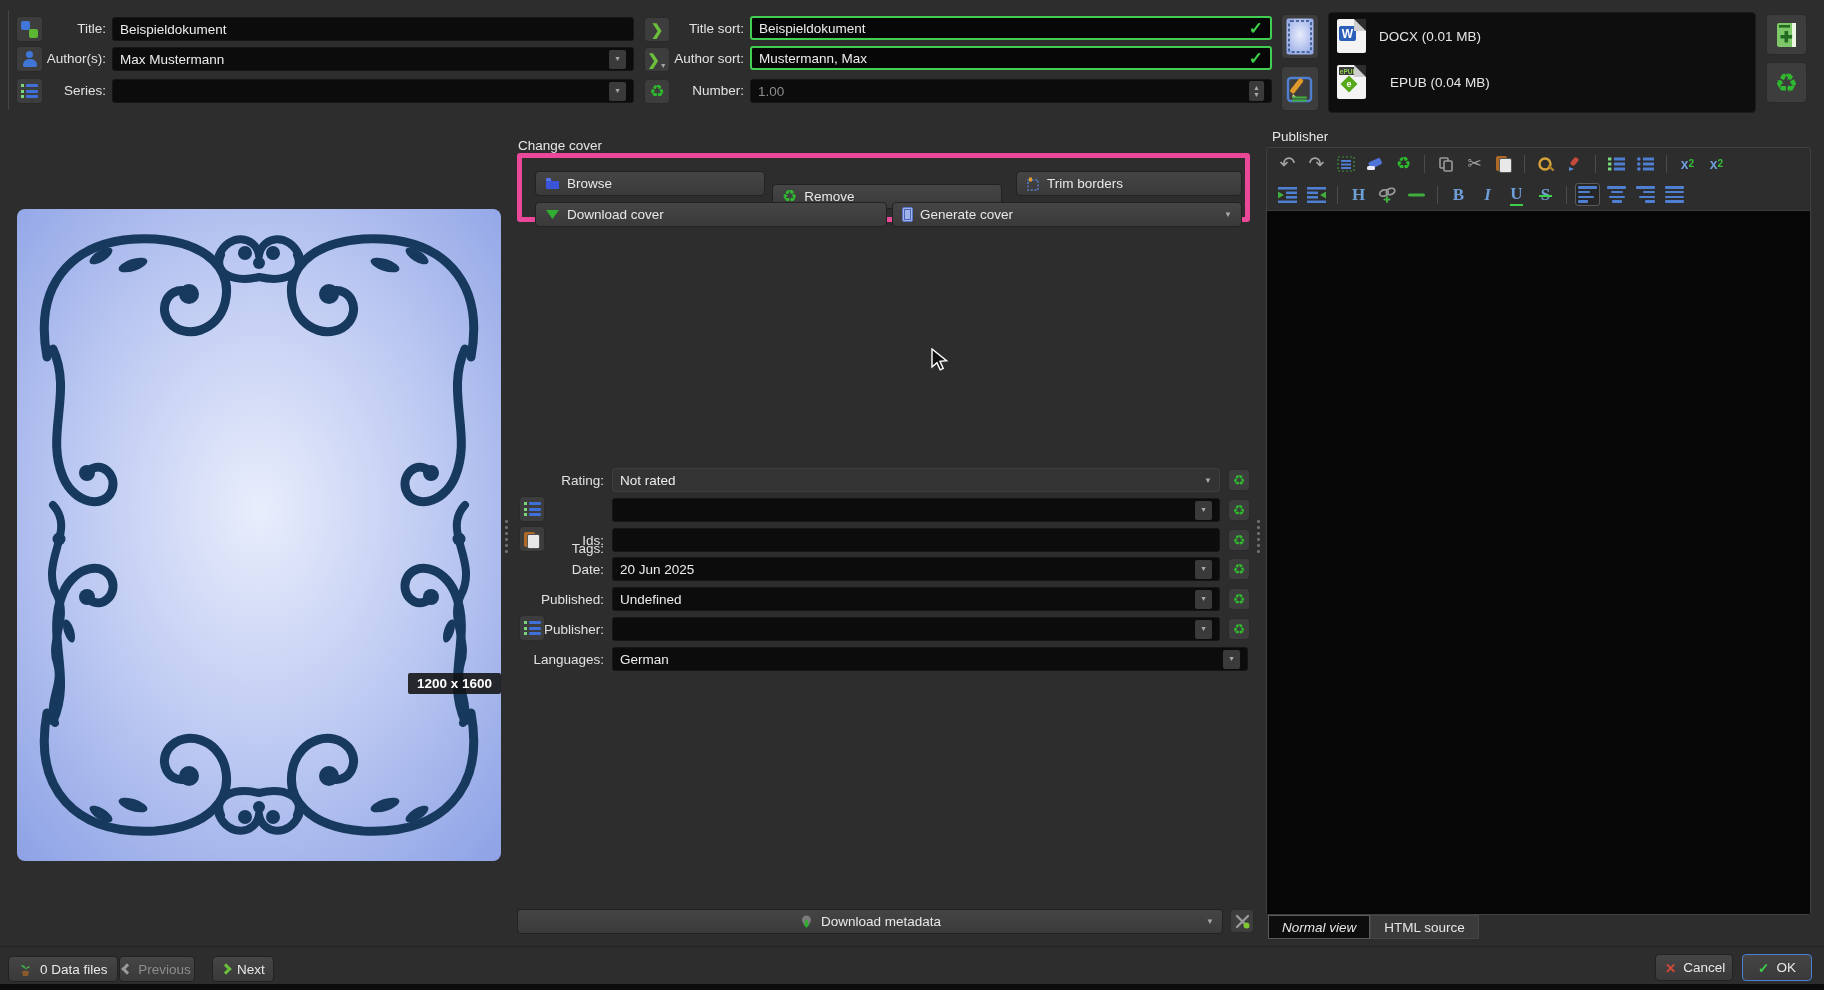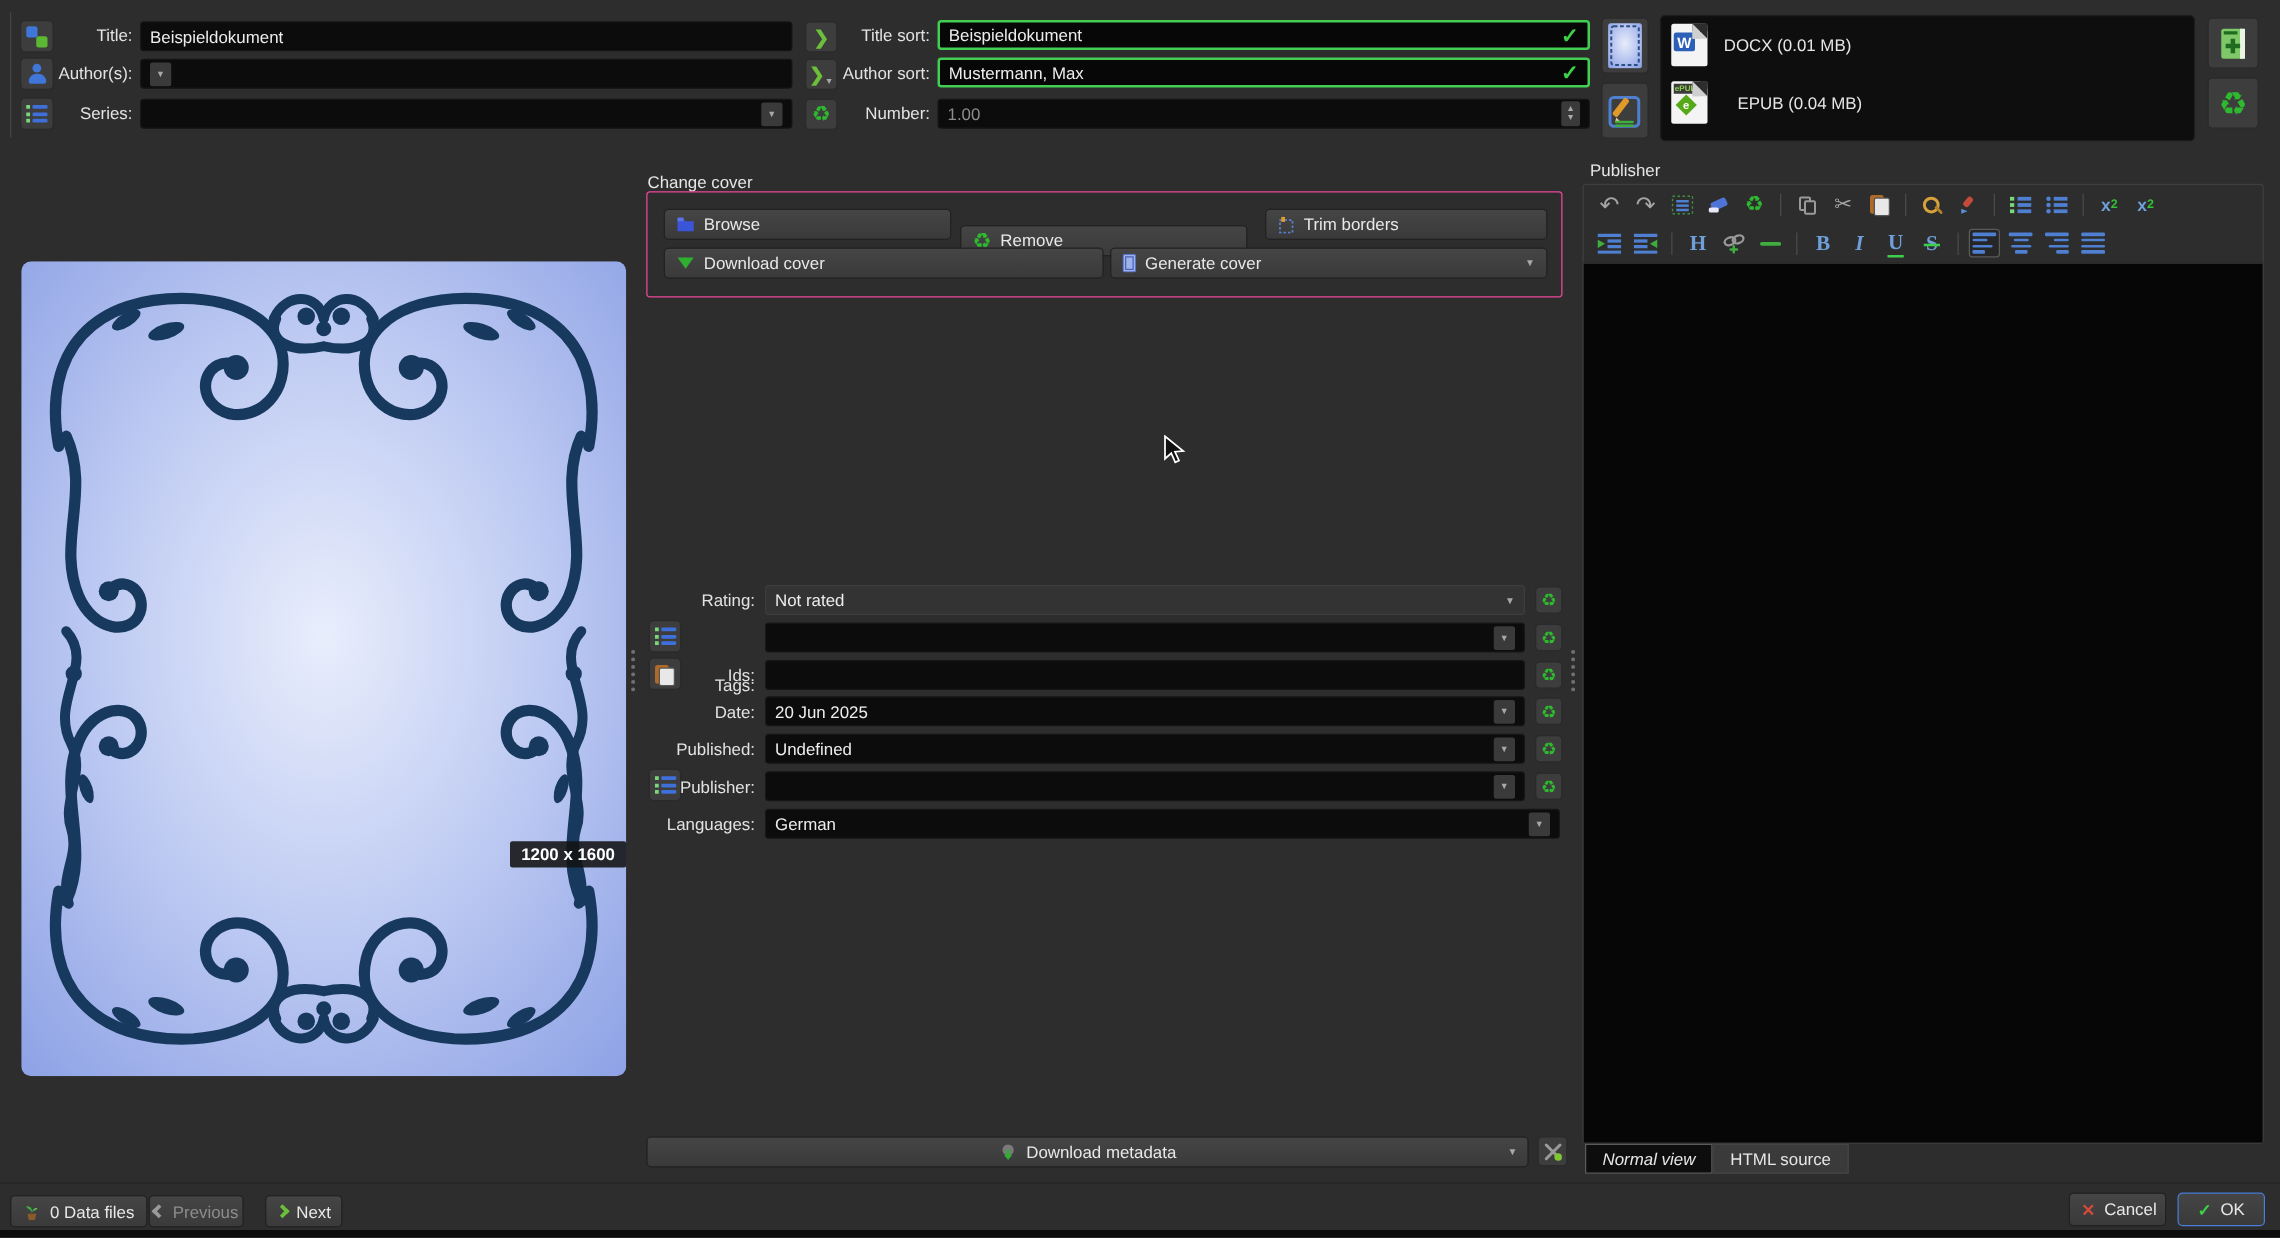--- a/index.html
+++ b/index.html
@@ -122,20 +122,21 @@
 <div class="abs label" style="left:40px; top:21px; width:66px;">Title:</div>
 <div class="abs field" style="left:112px; top:17px; width:522px;">
     <span class="fill">Beispieldokument</span>
   </div>
 
 <div class="abs iconbtn" style="left:16px; top:46px; width:27px; height:26px;">
     <span class="person"></span>
   </div>
 <div class="abs label" style="left:30px; top:51px; width:76px;">Author(s):</div>
 <div class="abs field" style="left:112px; top:47px; width:522px;">
+    <span class="fill">Max Mustermann</span>
     <span class="fld-dd"></span>
   </div>
 
 <div class="abs iconbtn" style="left:16px; top:78px; width:27px; height:26px;">
     <span class="listicon">
       <i></i>
       <i></i>
       <i></i>
       <u></u>
       <u></u>
@@ -282,21 +283,21 @@
 <div class="abs dots" style="left:1257px; top:520px;">
     <i></i>
     <i></i>
     <i></i>
     <i></i>
     <i></i>
     <i></i>
   </div>
 
 <div class="abs" style="left:518px; top:138px;">Change cover</div>
-<div class="abs" style="left:517px; top:153px; width:733px; height:85px; border:1px solid #ec4899; border-radius:3px;">
+<div class="abs" style="left:517px; top:153px; width:733px; height:69px; border:5px solid #ec4899; border-radius:3px;">
   <div class="btn abs" style="left:13px; top:13px; width:230px;">
     <svg width="15" height="13" viewBox="0 0 15 13">
         <path d="M1,3 L1,12 L14,12 L14,4 L7,4 L5.5,2 L1,2 Z" fill="#3a55d8"></path>
         <rect x="1" y="1" width="5" height="3" rx="1" fill="#5a74e8"></rect>
       </svg>
     <span>Browse</span>
   </div>
   <div class="btn abs" style="left:250px; top:26px; width:230px;">
     <span class="recycle-g"></span>
     <span>Remove</span>

